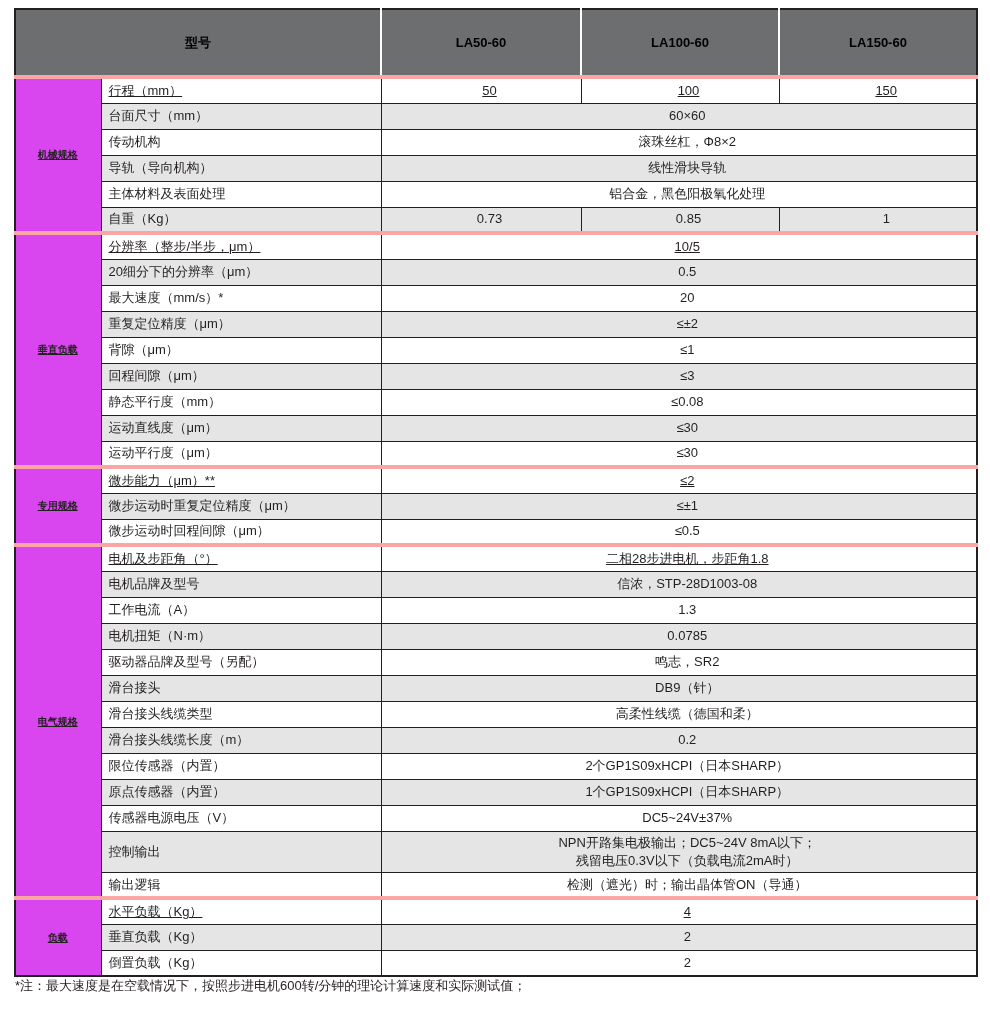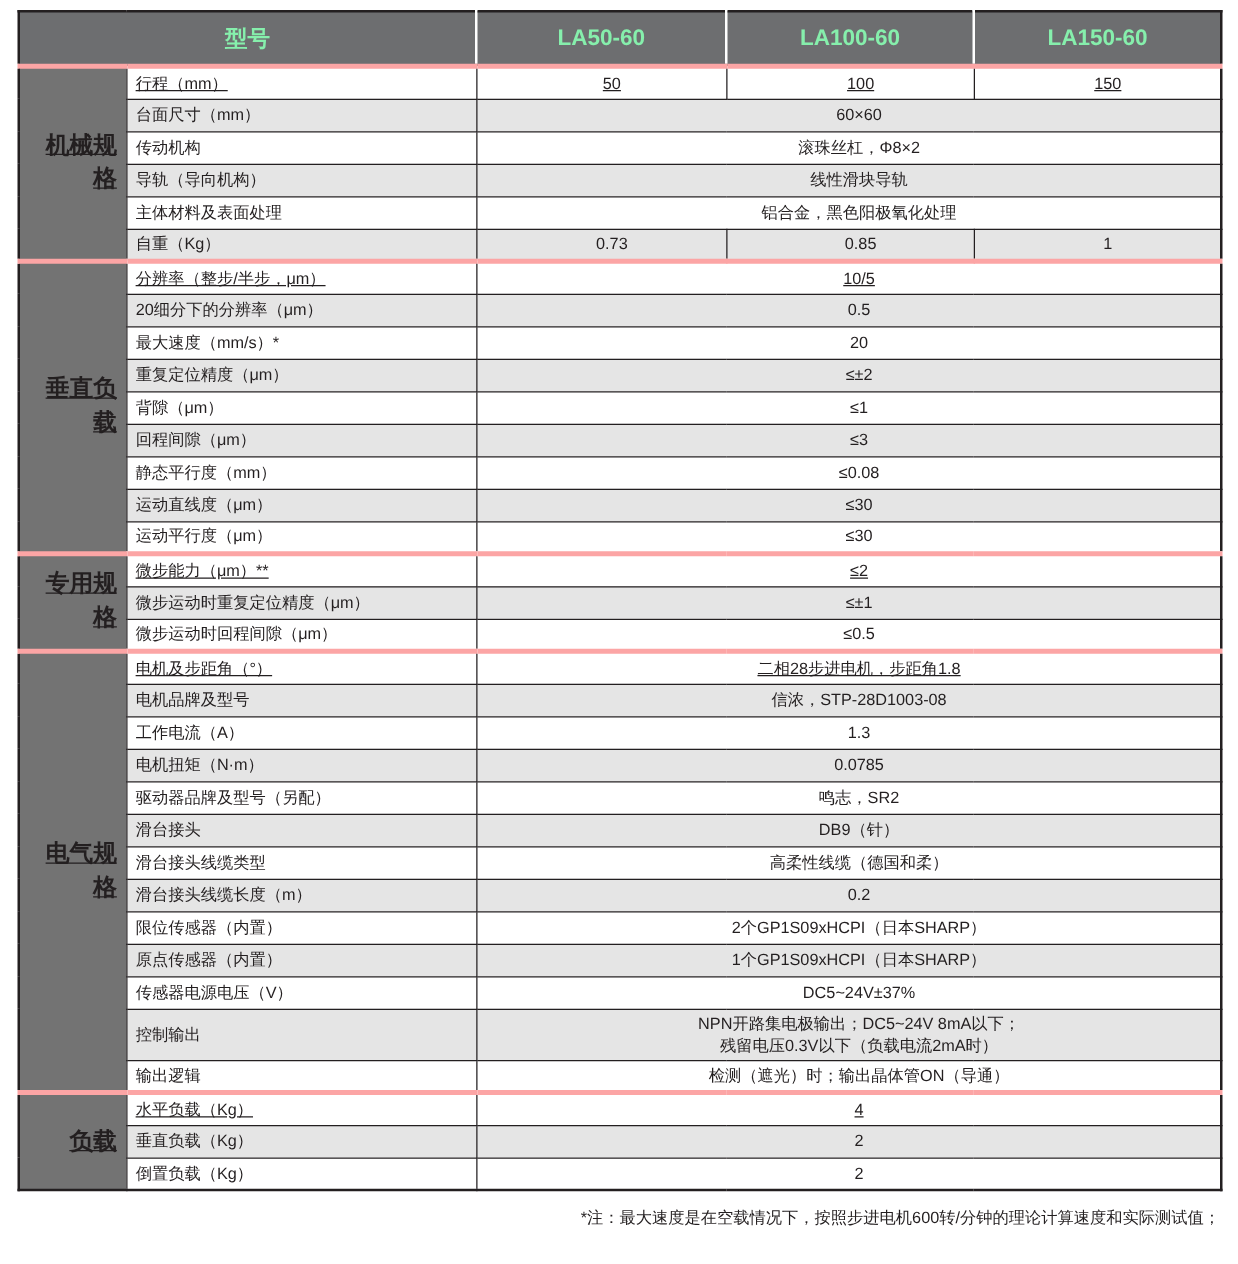--- a/index.html
+++ b/index.html
@@ -18,55 +18,55 @@
   }
   table.spec {
     border-collapse: collapse;
     table-layout: fixed;
     width: 962px;
     border: 2px solid #231f20;
   }
   
   thead th {
     background: #6d6e70;
-    color: #86efac;
+    color: #000000;
     font-weight: bold;
-    font-size: 18px;
+    font-size: 13px;
     height: 33px;
     text-align: center;
-    padding: 4px;
+    padding: 16px;
     border: none;
     border-left: 2px solid #ffffff;
   }
   thead th:first-child { border-left: none; }
   
   tbody td {
     border: 1px solid #231f20;
     font-size: 13px;
     height: 26px;
     padding: 2px 7px;
     text-align: center;
     box-sizing: border-box;
     line-height: 1.4;
     vertical-align: middle;
     background: #ffffff;
   }
   tbody td.stripe { background: #e5e5e5; }
   tbody td.label-cell { text-align: left; }
   tbody td.group-cell {
     font-weight: bold;
-    font-size: 19px;
-    text-align: right;
+    font-size: 10px;
+    text-align: center;
     padding-left: 6px;
-    background: #737373;
+    background: #d946ef;
   }
   tbody td.value-cell { white-space: pre-line; padding-left: 24px; }
   tr.group-start td { border-top: 4px solid #fca5a5; text-decoration: underline; }
   
-  .footnotes { margin-top: 13px; text-align: right; }
+  .footnotes { margin-top: 1px; }
   .footnotes p {
     margin: 0 0 14px 1px;
     font-size: 13px;
     line-height: 1.25;
     color: #231f20;
   }
 </style>
 </head>
 <body>
 

